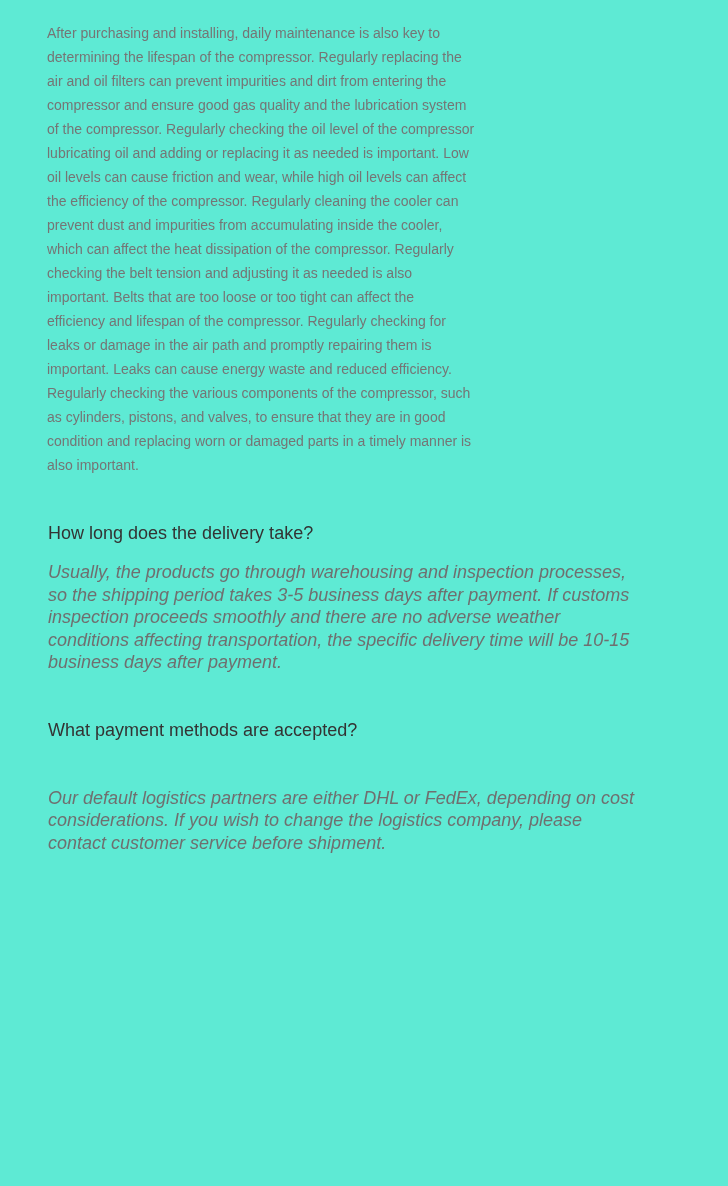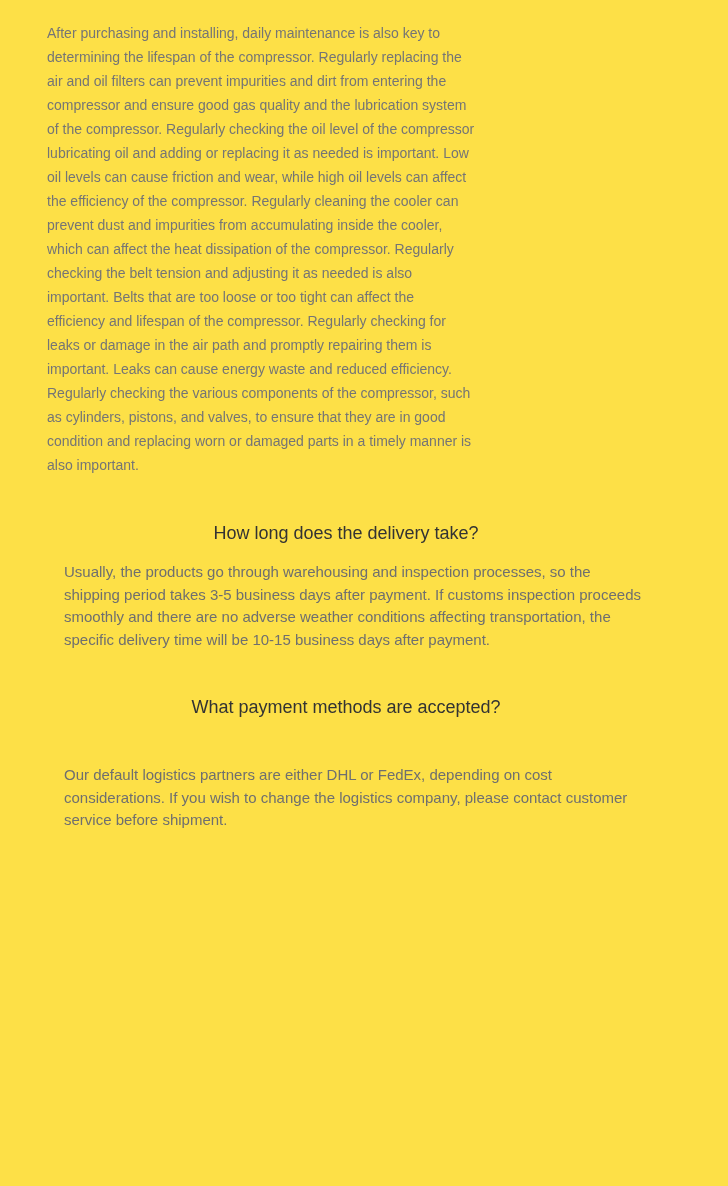--- a/index.html
+++ b/index.html
@@ -6,21 +6,21 @@
       margin: 0;
       padding: 0;
       background: #f3f3f3;
       font-family: "Liberation Sans", sans-serif;
       -webkit-font-smoothing: antialiased;
     }
     .page {
       position: relative;
       width: 728px;
       height: 1186px;
-      background: #fde047;
+      background: #5eead4;
       overflow: hidden;
     }
     .intro {
       margin: 0;
       padding: 21px 0 0 47px;
       width: 428px;
       font-size: 14px;
       line-height: 24px;
       color: #757575;
     }
@@ -39,27 +39,27 @@
     .faq-item {
       margin: 42px 0 0 48px;
       width: 596px;
     }
     .faq-question {
       margin: 0;
       font-size: 18px;
       line-height: 29px;
       font-weight: 400;
       color: #333333;
-      text-align: center;
     }
     .faq-answer {
-      margin: 13px 0 0 16px;
-      font-size: 15px;
+      margin: 13px 0 0 0;
+      font-size: 18px;
       line-height: 22.5px;
       color: #6f6f6f;
+      font-style: italic;
     }
   </style>
 </head>
 <body>
 
 <div class="page">
 
   <p class="intro">After purchasing and installing, daily maintenance is also key to determining the lifespan of the compressor. Regularly replacing the air and oil filters can prevent impurities and dirt from entering the compressor and ensure good gas quality and the lubrication system of the compressor. Regularly checking the oil level of the compressor lubricating oil and adding or replacing it as needed is important. Low oil levels can cause friction and wear, while high oil levels can affect the efficiency of the compressor. Regularly cleaning the cooler can prevent dust and impurities from accumulating inside the cooler, which can affect the heat dissipation of the compressor. Regularly checking the belt tension and adjusting it as needed is also important. Belts that are too loose or too tight can affect the efficiency and lifespan of the compressor. Regularly checking for leaks or damage in the air path and promptly repairing them is important. Leaks can cause energy waste and reduced efficiency. Regularly checking the various components of the compressor, such as cylinders, pistons, and valves, to ensure that they are in good condition and replacing worn or damaged parts in a timely manner is also important.</p>
 
 

